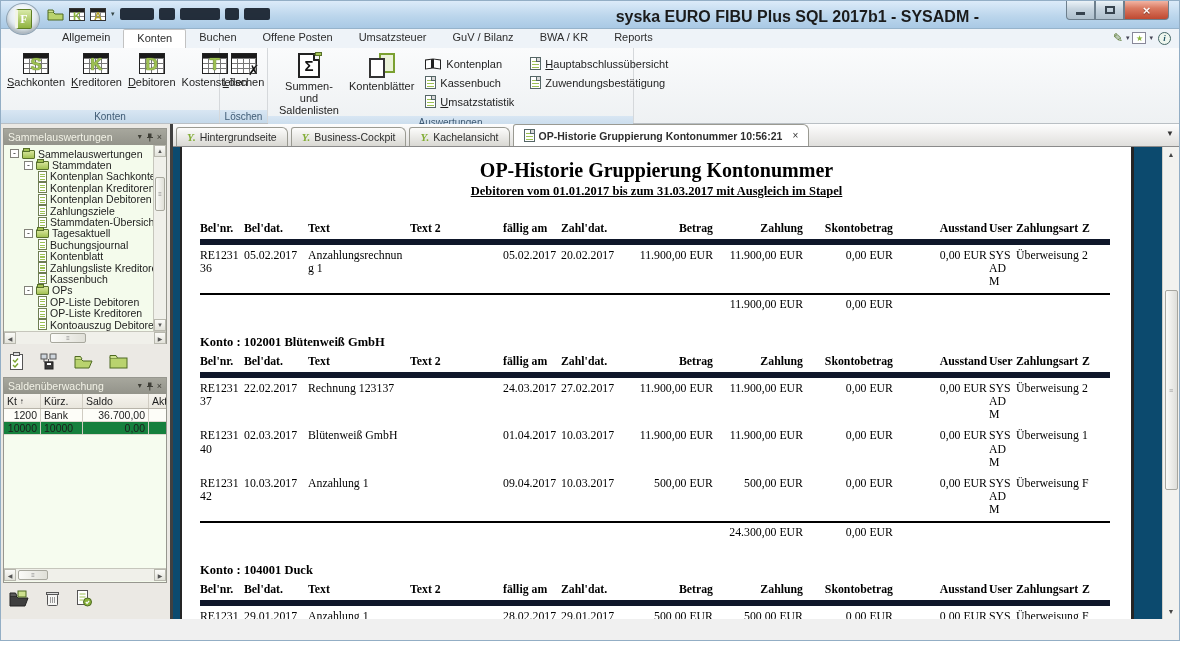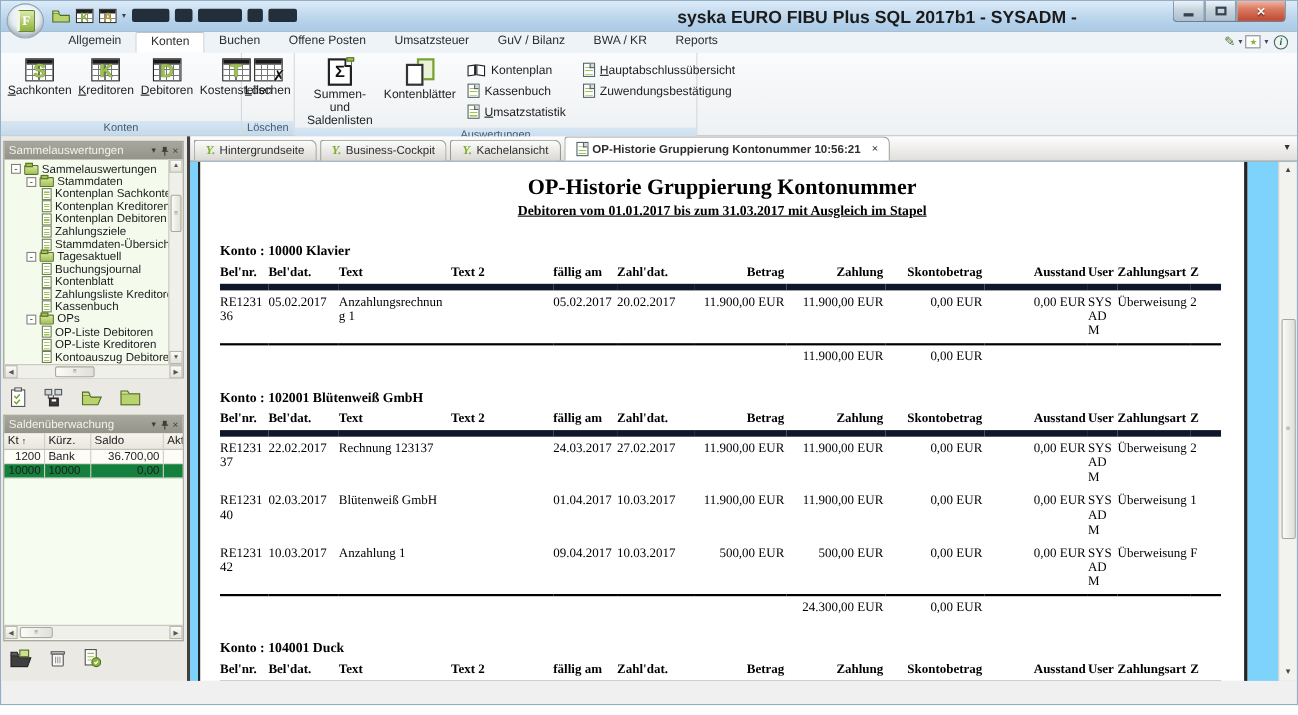--- a/index.html
+++ b/index.html
@@ -146,21 +146,21 @@
   .docarea{position:absolute;left:172px;top:123px;right:0;height:495px;}
   .doctabs{position:relative;height:23px;background:linear-gradient(#fdfdfd,#e0dfdc);
     border-bottom:1px solid #8a8a8a;display:flex;align-items:flex-end;padding-left:3px;}
   .dtab{height:19px;display:flex;align-items:center;gap:4px;padding:0 10px;margin-right:3px;
     background:linear-gradient(#fcfcfb,#d9d8d3);border:1px solid #9a9a92;border-bottom:none;
     border-radius:3px 6px 0 0;font-size:10.5px;color:#2e2e2e;white-space:nowrap;cursor:default;}
   .dtab.active{height:22px;background:#fff;font-weight:bold;}
   .ylogo{font:bold italic 11px "Liberation Serif","DejaVu Serif",serif;color:#82ad35;}
   .dclose{font-size:10px;color:#333;margin-left:6px;font-weight:normal;}
   .dtabdrop{position:absolute;right:5px;top:5px;font-size:8px;color:#333;cursor:default;}
-  .viewport{position:absolute;left:0;top:23px;right:0;bottom:0;background:#7dd3fc;overflow:hidden;}
+  .viewport{position:absolute;left:0;top:23px;right:0;bottom:0;background:#0c4a6e;overflow:hidden;}
   .page{position:absolute;left:7px;top:0;width:954px;height:472px;background:#fff;
     border-left:2px solid #252525;border-right:3px solid #252525;padding-top:8px;
     font-family:"Liberation Serif","DejaVu Serif",serif;color:#000;}
   .vscroll{position:absolute;right:0;top:0;width:17px;bottom:0;background:#f2f2ef;
     border-left:1px solid #cfcfc9;display:flex;flex-direction:column;align-items:center;}
   .vsbtn{width:15px;height:15px;display:flex;align-items:center;justify-content:center;font-size:7px;color:#444;cursor:default;}
   .vsbtn.bottom{margin-top:auto;}
   .vsthumb{width:13px;height:200px;margin-top:128px;background:linear-gradient(90deg,#fbfbf9,#dededa);
     border:1px solid #a6a6a0;border-radius:2px;display:flex;align-items:center;justify-content:center;
     font-size:7px;color:#999;cursor:default;}
@@ -559,21 +559,20 @@
       </div>
       <span class="dtabdrop">▼</span>
     </div>
 
     <div class="viewport">
       <div class="page">
         <div class="rtitle">OP-Historie Gruppierung Kontonummer</div>
         <div class="rsub">Debitoren  vom 01.01.2017 bis zum 31.03.2017  mit Ausgleich im Stapel</div>
 
         <div class="sect first">
-          <div class="konto">Konto : 10000 Klavier</div>
           <table class="rt">
             <colgroup>
                 <col style="width:44px">
                 <col style="width:64px">
                 <col style="width:102px">
                 <col style="width:93px">
                 <col style="width:58px">
                 <col style="width:70px">
                 <col style="width:84px">
                 <col style="width:90px">

